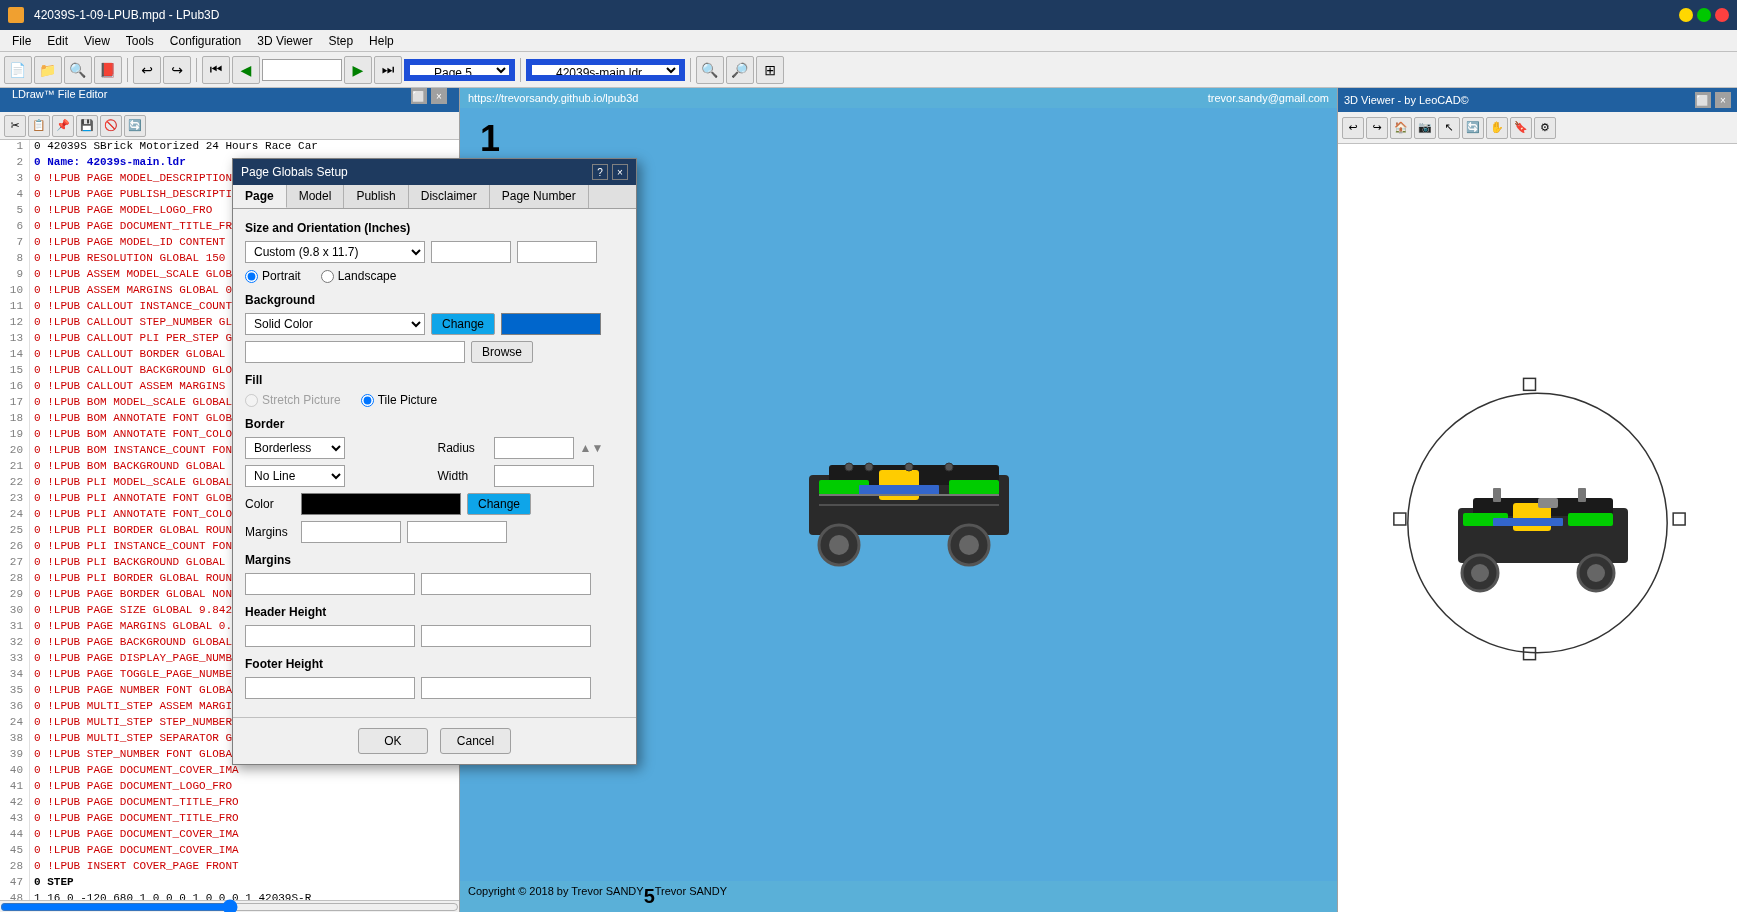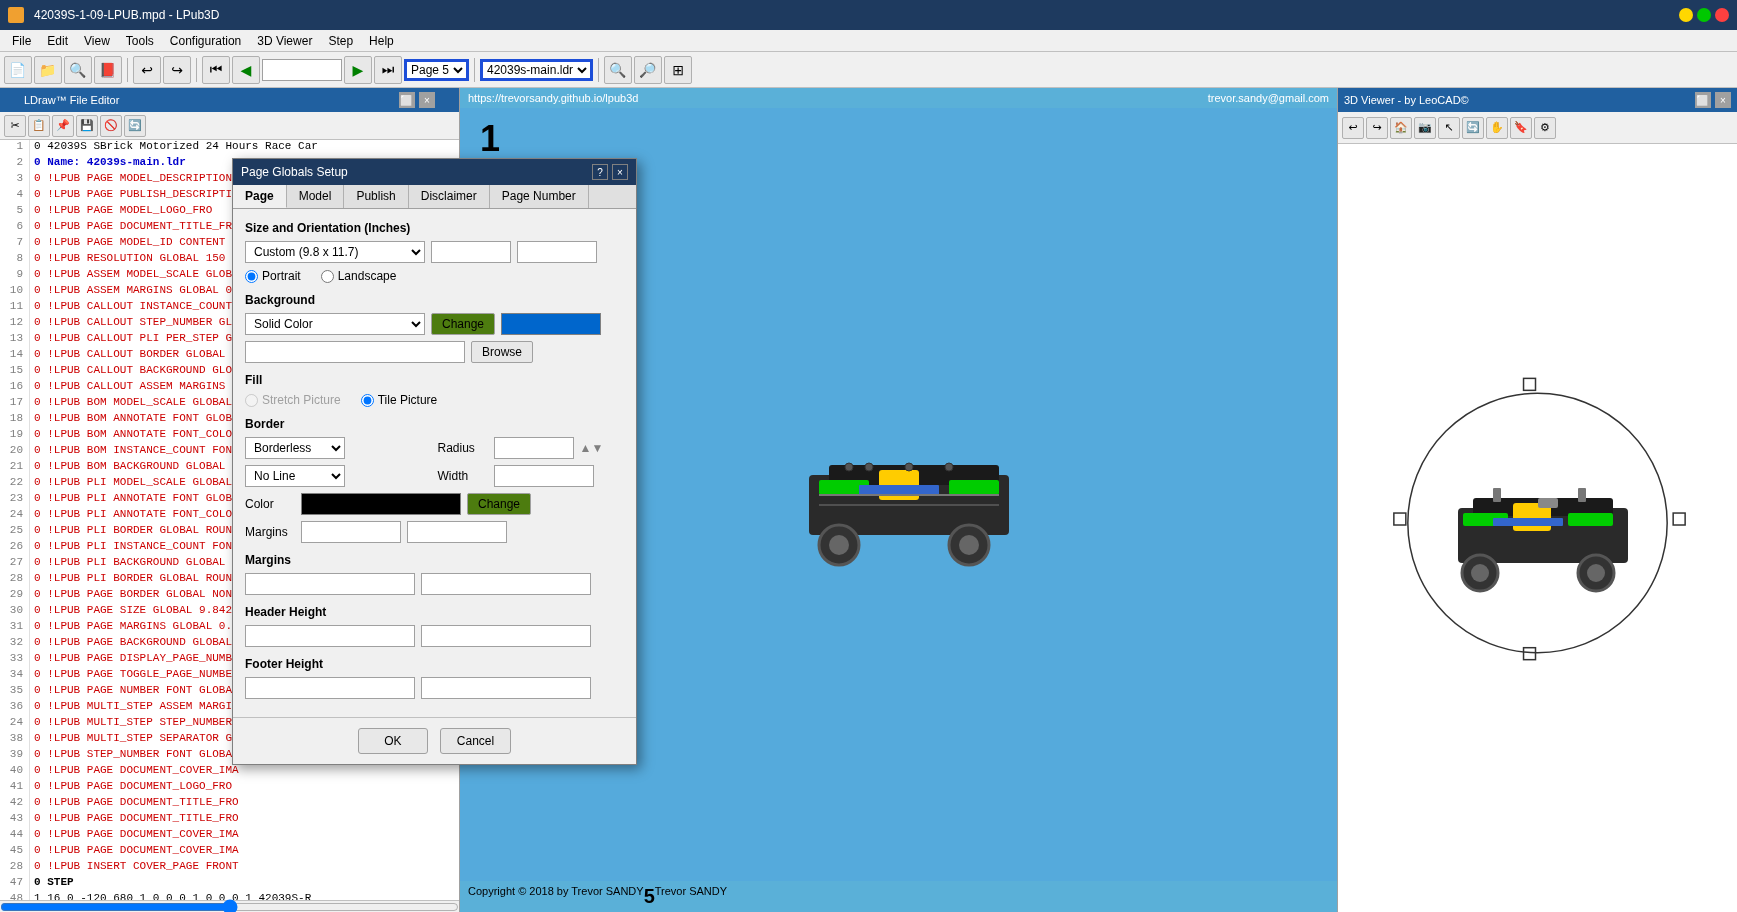--- a/index.html
+++ b/index.html
@@ -17,28 +17,28 @@
 
     
     .menu-bar { background: #f0f0f0; height: 22px; display: flex; align-items: center; padding: 0 4px; border-bottom: 1px solid #c0c0c0; }
     .menu-item { padding: 2px 8px; font-size: 12px; cursor: pointer; }
 
     
     .toolbar { background: #f0f0f0; height: 36px; display: flex; align-items: center; padding: 2px 4px; gap: 2px; border-bottom: 1px solid #c0c0c0; }
     .tb-btn { width: 28px; height: 28px; background: #e8e8e8; border: 1px solid #b0b0b0; cursor: pointer; display: flex; align-items: center; justify-content: center; font-size: 14px; border-radius: 2px; }
     .tb-sep { width: 1px; height: 24px; background: #b0b0b0; margin: 0 3px; }
     .tb-page-input { width: 70px; height: 22px; border: 1px solid #7090c0; padding: 0 4px; font-size: 12px; }
-    .tb-dropdown { height: 22px; border: 3px solid #1d4ed8; padding: 0 0; font-size: 12px; background: white; }
+    .tb-dropdown { height: 22px; border: 6px solid #1d4ed8; padding: 0 20px; font-size: 12px; background: white; }
 
     
     .main-layout { display: flex; height: calc(912px - 88px); }
 
     
     .left-panel { width: 460px; display: flex; flex-direction: column; border-right: 1px solid #a0a0a0; background: white; }
-    .panel-header { background: #2060a0; color: white; height: 24px; display: flex; align-items: center; justify-content: space-between; padding: 0 24px; font-size: 11px; }
+    .panel-header { background: #2060a0; color: white; height: 24px; display: flex; align-items: flex-start; justify-content: space-between; padding: 0 12px; font-size: 11px; }
     .panel-toolbar { background: #f0f0f0; height: 28px; display: flex; align-items: center; padding: 2px 4px; gap: 2px; border-bottom: 1px solid #c0c0c0; }
     .pt-btn { width: 22px; height: 22px; background: #e8e8e8; border: 1px solid #b0b0b0; cursor: pointer; display: flex; align-items: center; justify-content: center; font-size: 11px; border-radius: 2px; }
     .code-area { flex: 1; overflow-y: auto; background: white; }
     .code-line { display: flex; min-height: 16px; font-size: 11px; font-family: 'Courier New', monospace; white-space: nowrap; }
     .line-num { min-width: 30px; text-align: right; padding-right: 6px; color: #808080; border-right: 1px solid #e0e0e0; margin-right: 4px; }
     .line-text { flex: 1; }
 
     
     .center-area { flex: 1; display: flex; flex-direction: column; }
     .viewer-panel { flex: 1; background: #5ab0d8; position: relative; display: flex; flex-direction: column; }
@@ -65,21 +65,21 @@
     .section-label { font-size: 12px; font-weight: bold; margin-bottom: 6px; }
     .form-row { display: flex; align-items: center; gap: 6px; margin-bottom: 6px; }
     .form-input { height: 22px; border: 1px solid #a0a0a0; padding: 0 4px; font-size: 12px; background: white; }
     .form-select { height: 22px; border: 1px solid #a0a0a0; padding: 0 4px; font-size: 12px; background: white; cursor: pointer; }
     .radio-group { display: flex; align-items: center; gap: 20px; margin: 6px 0; }
     .radio-item { display: flex; align-items: center; gap: 4px; font-size: 12px; cursor: pointer; }
     .section-divider { font-size: 12px; font-weight: bold; margin: 10px 0 6px; }
     .bg-row { display: flex; align-items: center; gap: 6px; margin-bottom: 6px; }
     .color-swatch { width: 100px; height: 22px; background: #0066cc; border: 1px solid #808080; cursor: pointer; }
     .color-swatch-black { background: #000000; }
-    .btn-change { height: 22px; padding: 0 10px; font-size: 12px; background: #4d7c0f; border: 1px solid #a0a0a0; cursor: pointer; border-radius: 2px; }
+    .btn-change { height: 22px; padding: 0 10px; font-size: 12px; background: #0ea5e9; border: 1px solid #a0a0a0; cursor: pointer; border-radius: 2px; }
     .btn-browse { height: 22px; padding: 0 10px; font-size: 12px; background: #e8e8e8; border: 1px solid #a0a0a0; cursor: pointer; border-radius: 2px; }
     .fill-row { display: flex; align-items: center; gap: 20px; margin: 6px 0; }
     .check-disabled { color: #a0a0a0; }
     .border-grid { display: grid; grid-template-columns: 1fr 1fr; gap: 6px; margin-bottom: 6px; }
     .border-row { display: flex; align-items: center; gap: 6px; }
     .border-label { font-size: 12px; min-width: 50px; }
     .margins-row { display: flex; gap: 6px; margin-bottom: 6px; }
     .dialog-footer { display: flex; justify-content: center; gap: 12px; padding: 10px; border-top: 1px solid #c0c0c0; }
     .dlg-btn { height: 26px; min-width: 70px; padding: 0 16px; font-size: 12px; background: #e8e8e8; border: 1px solid #a0a0a0; cursor: pointer; border-radius: 3px; }
 

